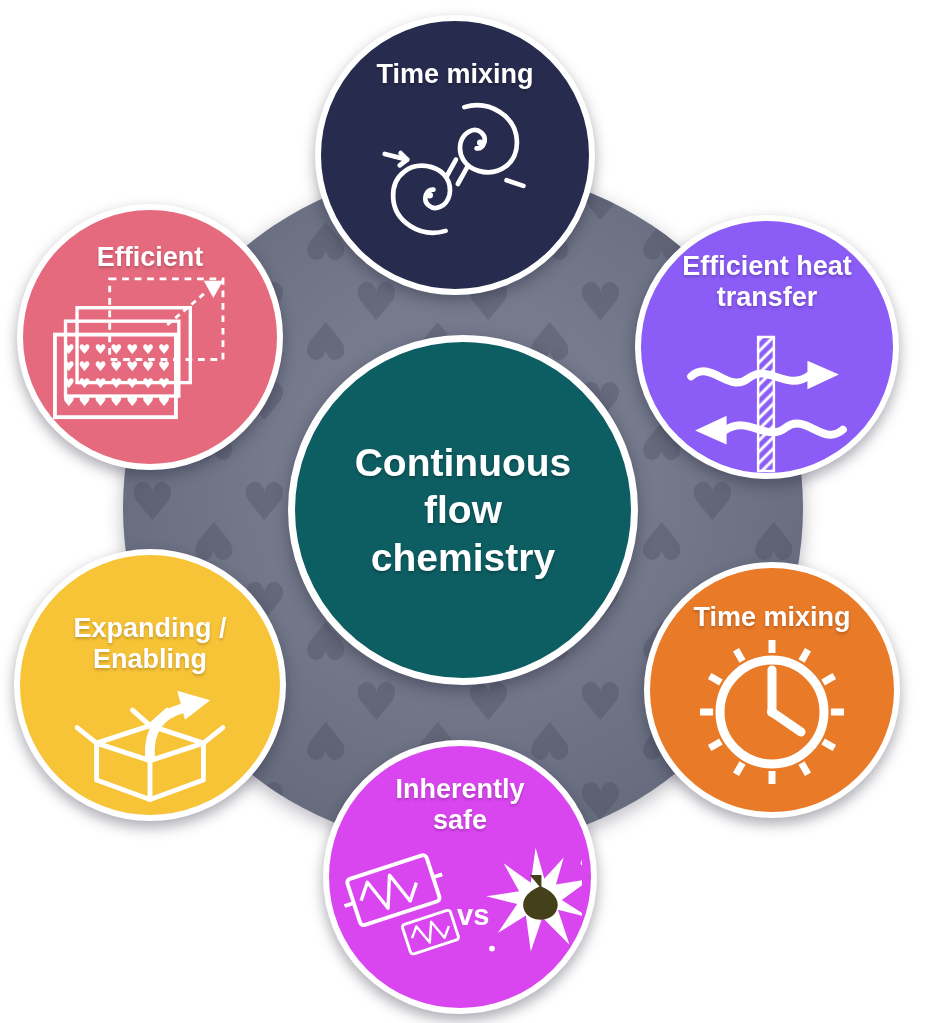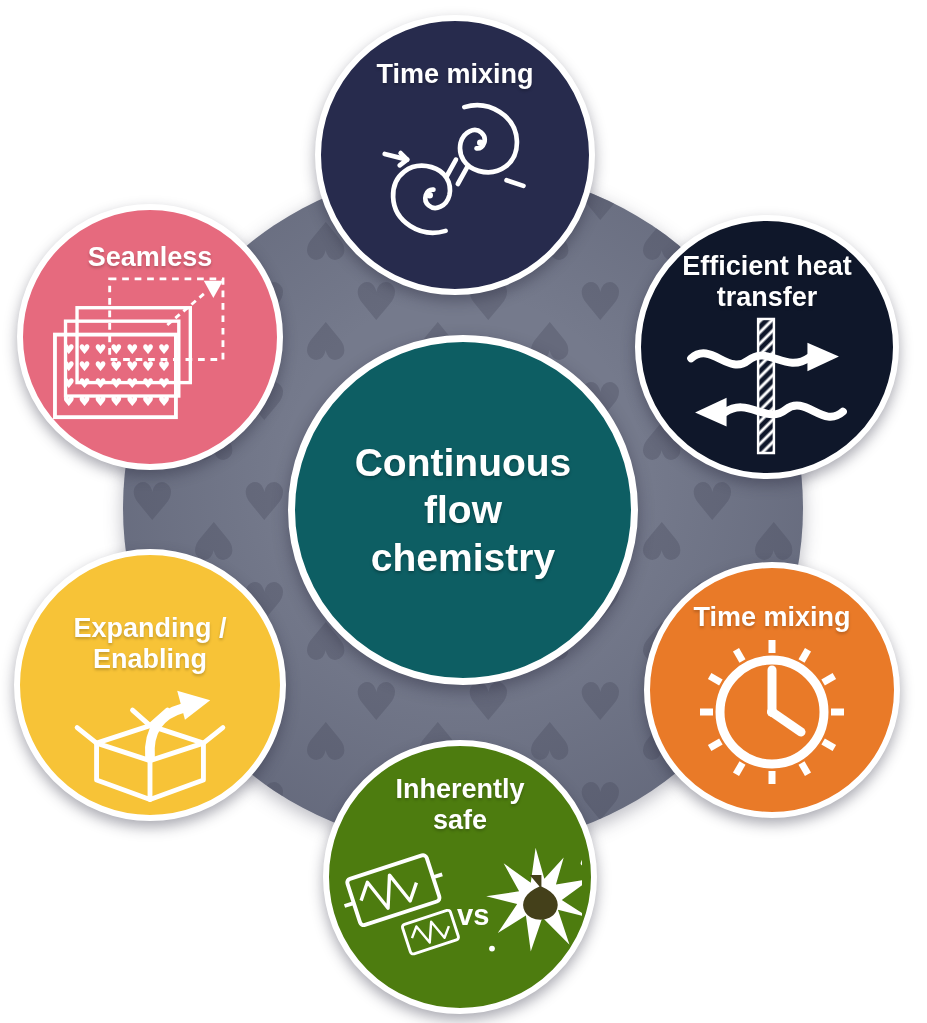--- a/index.html
+++ b/index.html
@@ -90,21 +90,21 @@
 
         <path d="M10,64 L34,70"></path>
         <path d="M27,63 L34,70 L26,76"></path>
         <path d="M140,92 L158,98"></path>
       </g>
       <circle cx="112" cy="52" r="3.5" fill="#fff"></circle>
       <circle cx="58" cy="108" r="3.5" fill="#fff"></circle>
     </svg>
   </div>
 
-  <div class="circle node" id="node-heat-transfer" style="background-color: #0f172a;">
+  <div class="circle node" id="node-heat-transfer" style="background-color: #8b5cf6; justify-content: space-between;">
     <div class="node-label">Efficient heat transfer</div>
     <svg class="node-icon" width="170" height="138" viewBox="0 0 170 140" aria-hidden="true">
       <defs>
         <pattern id="hatch" width="8" height="8" patternUnits="userSpaceOnUse" patternTransform="rotate(45)">
           <line x1="2" y1="0" x2="2" y2="8" stroke="#fff" stroke-width="3"></line>
         </pattern>
       </defs>
 
       <rect x="76" y="2" width="16" height="136" fill="url(#hatch)" stroke="#fff" stroke-width="2.5"></rect>
 
@@ -133,21 +133,21 @@
         <line x1="75" y1="3" x2="75" y2="16" transform="rotate(270 75 75)"></line>
         <line x1="75" y1="3" x2="75" y2="16" transform="rotate(300 75 75)"></line>
         <line x1="75" y1="3" x2="75" y2="16" transform="rotate(330 75 75)"></line>
       </g>
       <line x1="75" y1="75" x2="75" y2="33" stroke="#fff" stroke-width="9" stroke-linecap="round"></line>
       <line x1="75" y1="75" x2="104" y2="95" stroke="#fff" stroke-width="9" stroke-linecap="round"></line>
       <circle cx="75" cy="75" r="5" fill="#fff"></circle>
     </svg>
   </div>
 
-  <div class="circle node" id="node-inherently-safe" style="background-color: #4d7c0f;">
+  <div class="circle node" id="node-inherently-safe" style="background-color: #d946ef;">
     <div class="node-label">Inherently safe</div>
     <svg class="node-icon" width="244" height="126" viewBox="0 0 250 130" aria-hidden="true">
 
       <g transform="rotate(-18 60 60)" stroke="#fff" fill="none" stroke-linejoin="round">
         <rect x="16" y="26" width="86" height="50" rx="4" stroke-width="4"></rect>
         <polyline points="24,51 36,35 48,67 60,35 72,67 84,51" stroke-width="3.5"></polyline>
         <line x1="6" y1="51" x2="16" y2="51" stroke-width="4"></line>
         <line x1="102" y1="51" x2="112" y2="51" stroke-width="4"></line>
         <rect x="56" y="88" width="52" height="32" rx="3" stroke-width="3"></rect>
         <polyline points="62,104 70,94 78,114 86,94 94,114 102,104" stroke-width="2.5"></polyline>
@@ -183,21 +183,21 @@
         <path d="M80,48 L62,32"></path>
         <path d="M80,48 L98,32"></path>
       </g>
 
       <path d="M80,80 C78,52 92,36 114,30" stroke="#fff" stroke-width="10" fill="none" stroke-linecap="round"></path>
       <polygon points="108,12 142,22 116,42" fill="#fff"></polygon>
     </svg>
   </div>
 
   <div class="circle node" id="node-seamless" style="background-color: rgb(230, 106, 126);">
-    <div class="node-label">Seamless</div>
+    <div class="node-label">Efficient</div>
     <svg class="node-icon" width="196" height="168" viewBox="0 0 200 175" aria-hidden="true">
 
       <rect x="58" y="2" width="118" height="84" fill="none" stroke="#fff" stroke-width="3" stroke-dasharray="7 6"></rect>
       <line x1="118" y1="50" x2="158" y2="16" stroke="#fff" stroke-width="3" stroke-dasharray="6 5"></line>
       <polygon points="156,4 176,4 166,22" fill="#fff"></polygon>
 
       <rect x="24" y="32" width="118" height="78" fill="none" stroke="#fff" stroke-width="3.5"></rect>
       <rect x="12" y="46" width="118" height="78" fill="none" stroke="#fff" stroke-width="3.5"></rect>
       <rect x="1" y="60" width="126" height="86" fill="none" stroke="#fff" stroke-width="4"></rect>
       <g fill="#fff" font-size="14" font-family="DejaVu Sans, sans-serif" letter-spacing="4">

